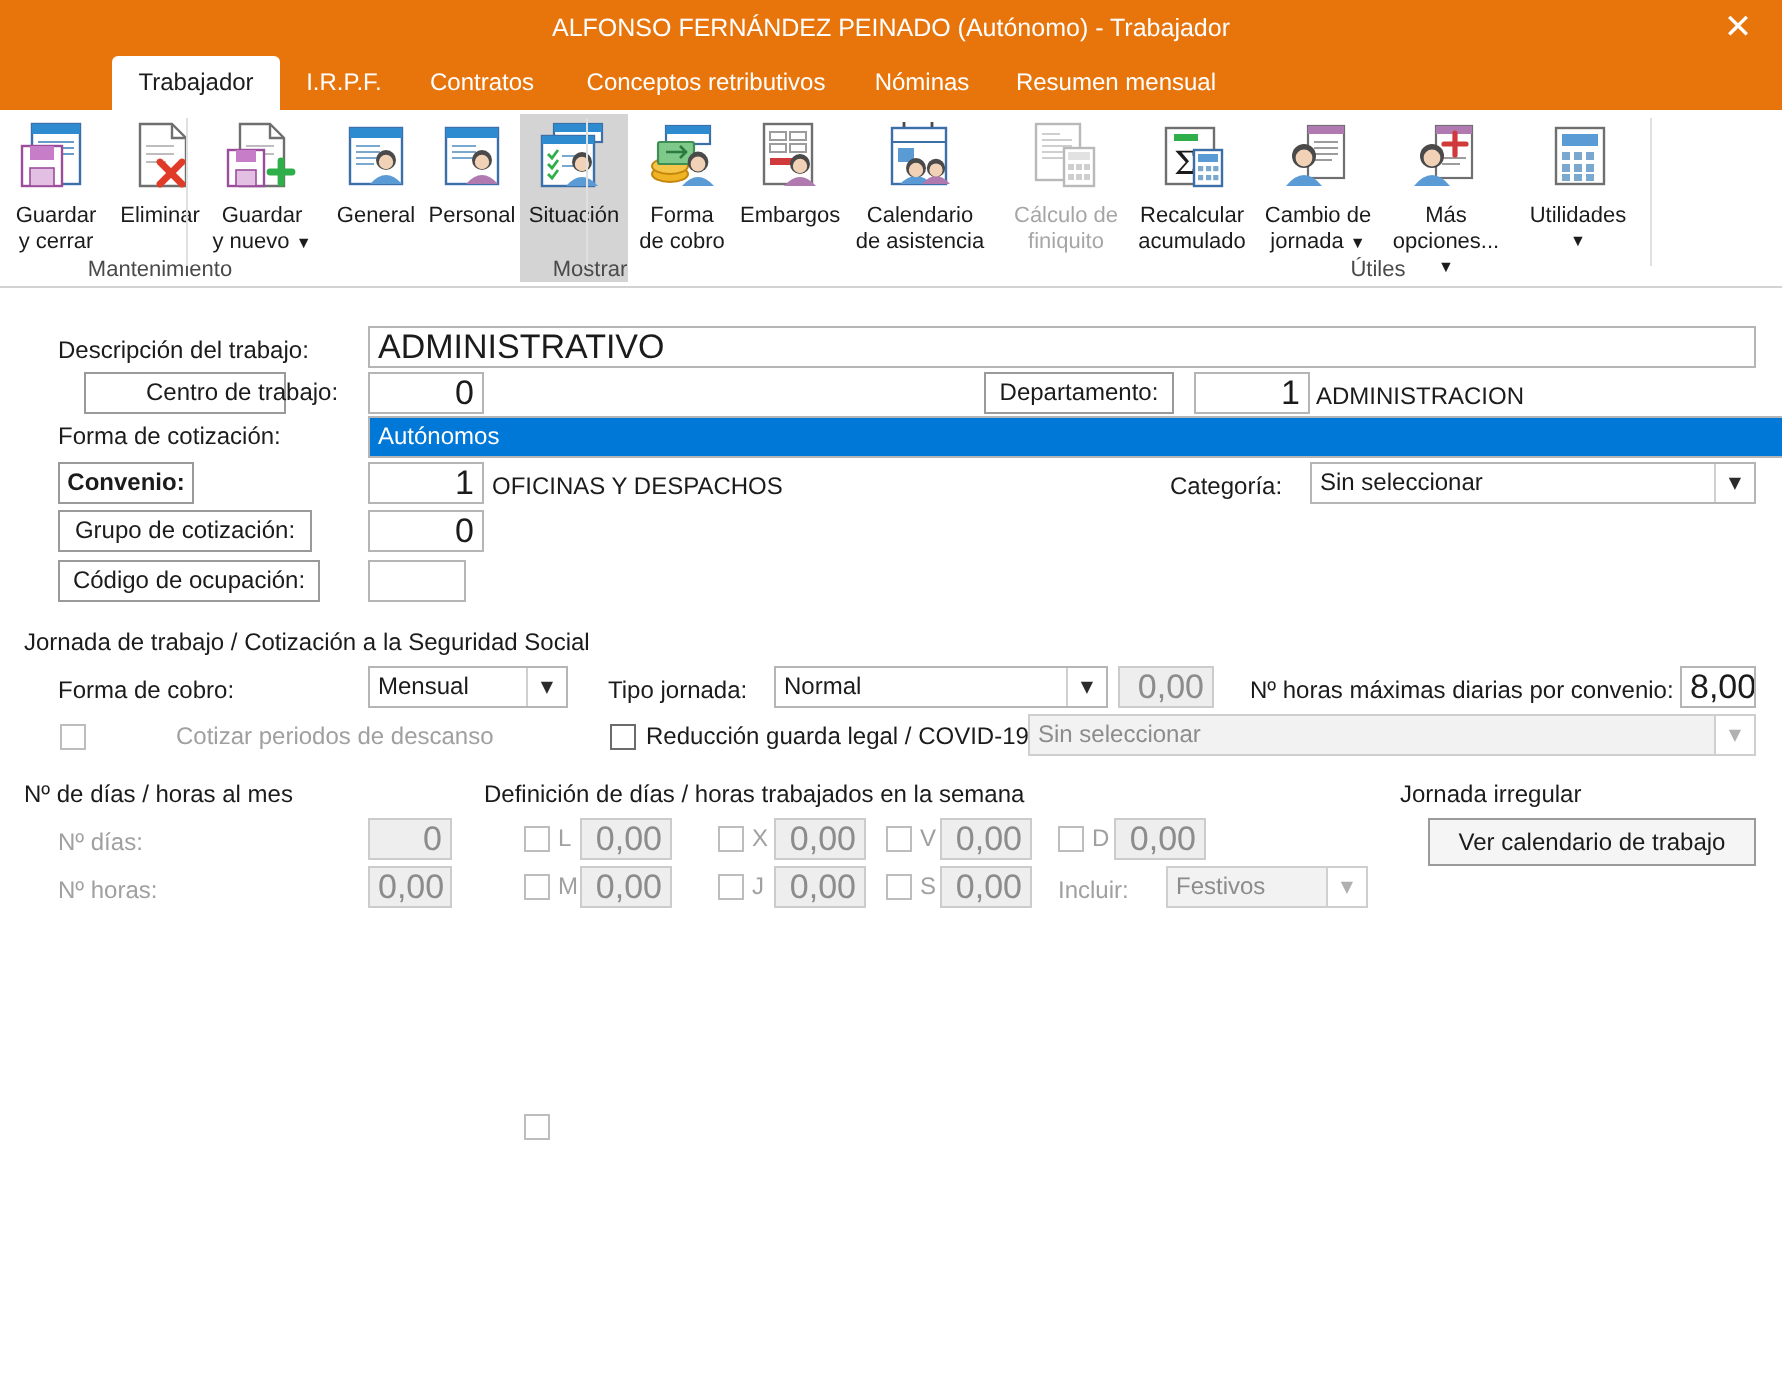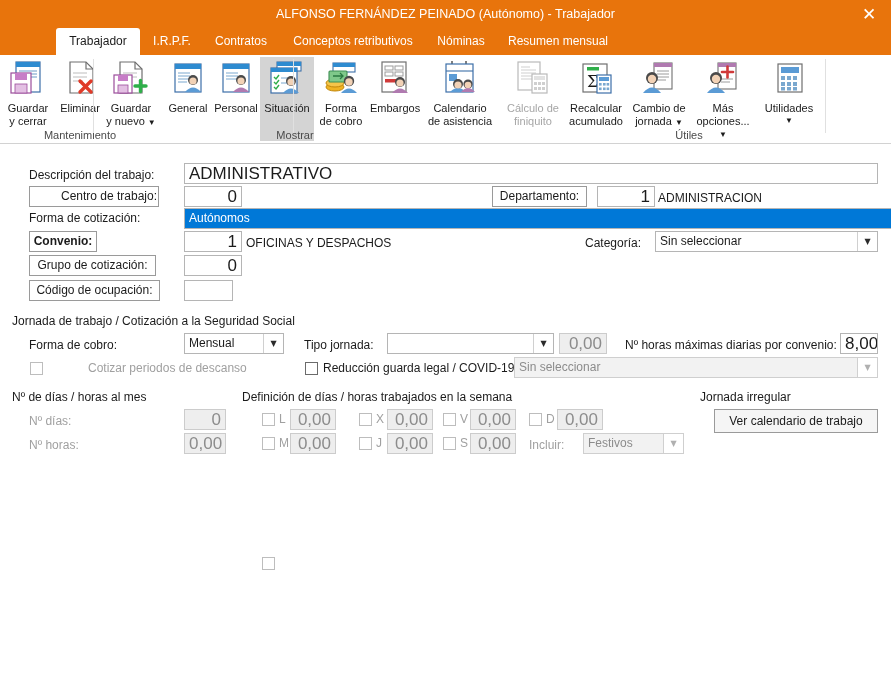--- a/index.html
+++ b/index.html
@@ -434,21 +434,21 @@
 
   <div class="ribbon-group-label" style="left:524px;width:330px;">Útiles</div>
   <div class="ribbon-sep" style="left:825px;"></div>
 </div>
 
 <div class="form">
 
   <div class="lbl-plain" style="left:29px;top:24px;">Descripción del trabajo:</div>
   <div class="txt" style="left:184px;top:19px;width:694px;">ADMINISTRATIVO</div>
 
-  <div class="lbl-btn" style="left:29px;top:42px;width:130px;height:21px;line-height:19px;padding-left:30px;">Centro de trabajo:</div>
+  <div class="lbl-btn" style="left:42px;top:42px;width:101px;height:21px;line-height:19px;padding-left:30px;">Centro de trabajo:</div>
   <div class="txt num" style="left:184px;top:42px;width:58px;">0</div>
   <div class="lbl-btn" style="left:492px;top:42px;width:95px;height:21px;line-height:19px;">Departamento:</div>
   <div class="txt num" style="left:597px;top:42px;width:58px;">1</div>
   <div class="lbl-plain" style="left:658px;top:47px;">ADMINISTRACION</div>
 
   <div class="lbl-plain" style="left:29px;top:67px;">Forma de cotización:</div>
   <div class="combo" style="left:184px;top:64px;width:829px;">
     <div class="val sel">Autónomos</div>
     <div class="arrow">▼</div>
   </div>
@@ -471,20 +471,21 @@
   <div class="grpttl" style="left:12px;top:170px;">Jornada de trabajo / Cotización a la Seguridad Social</div>
 
   <div class="lbl-plain" style="left:29px;top:194px;">Forma de cobro:</div>
   <div class="combo" style="left:184px;top:189px;width:100px;">
     <div class="val">Mensual</div>
     <div class="arrow">▼</div>
   </div>
 
   <div class="lbl-plain" style="left:304px;top:194px;">Tipo jornada:</div>
   <div class="combo" style="left:387px;top:189px;width:167px;">
+    <div class="val">Normal</div>
     <div class="arrow">▼</div>
   </div>
   <div class="txt num ro" style="left:559px;top:189px;width:48px;">0,00</div>
 
   <div class="lbl-plain" style="left:625px;top:194px;">Nº horas máximas diarias por convenio:</div>
   <div class="txt num" style="left:840px;top:189px;width:38px;">8,00</div>
 
   <div class="cbx dim" style="left:30px;top:218px;"></div>
   <div class="lbl-plain dim" style="left:48px;top:217px;margin-left:40px;">Cotizar periodos de descanso</div>
 

